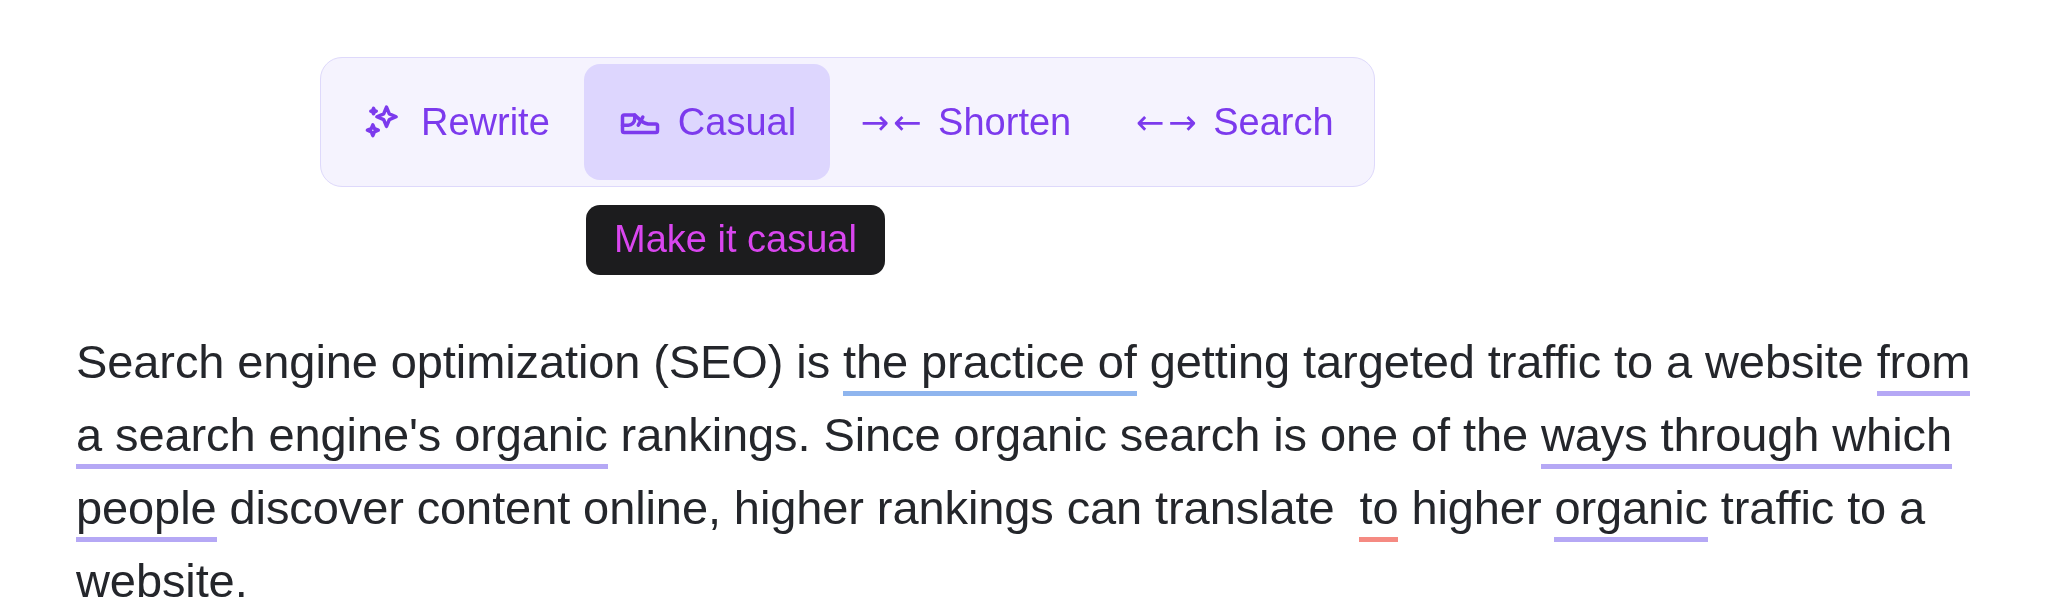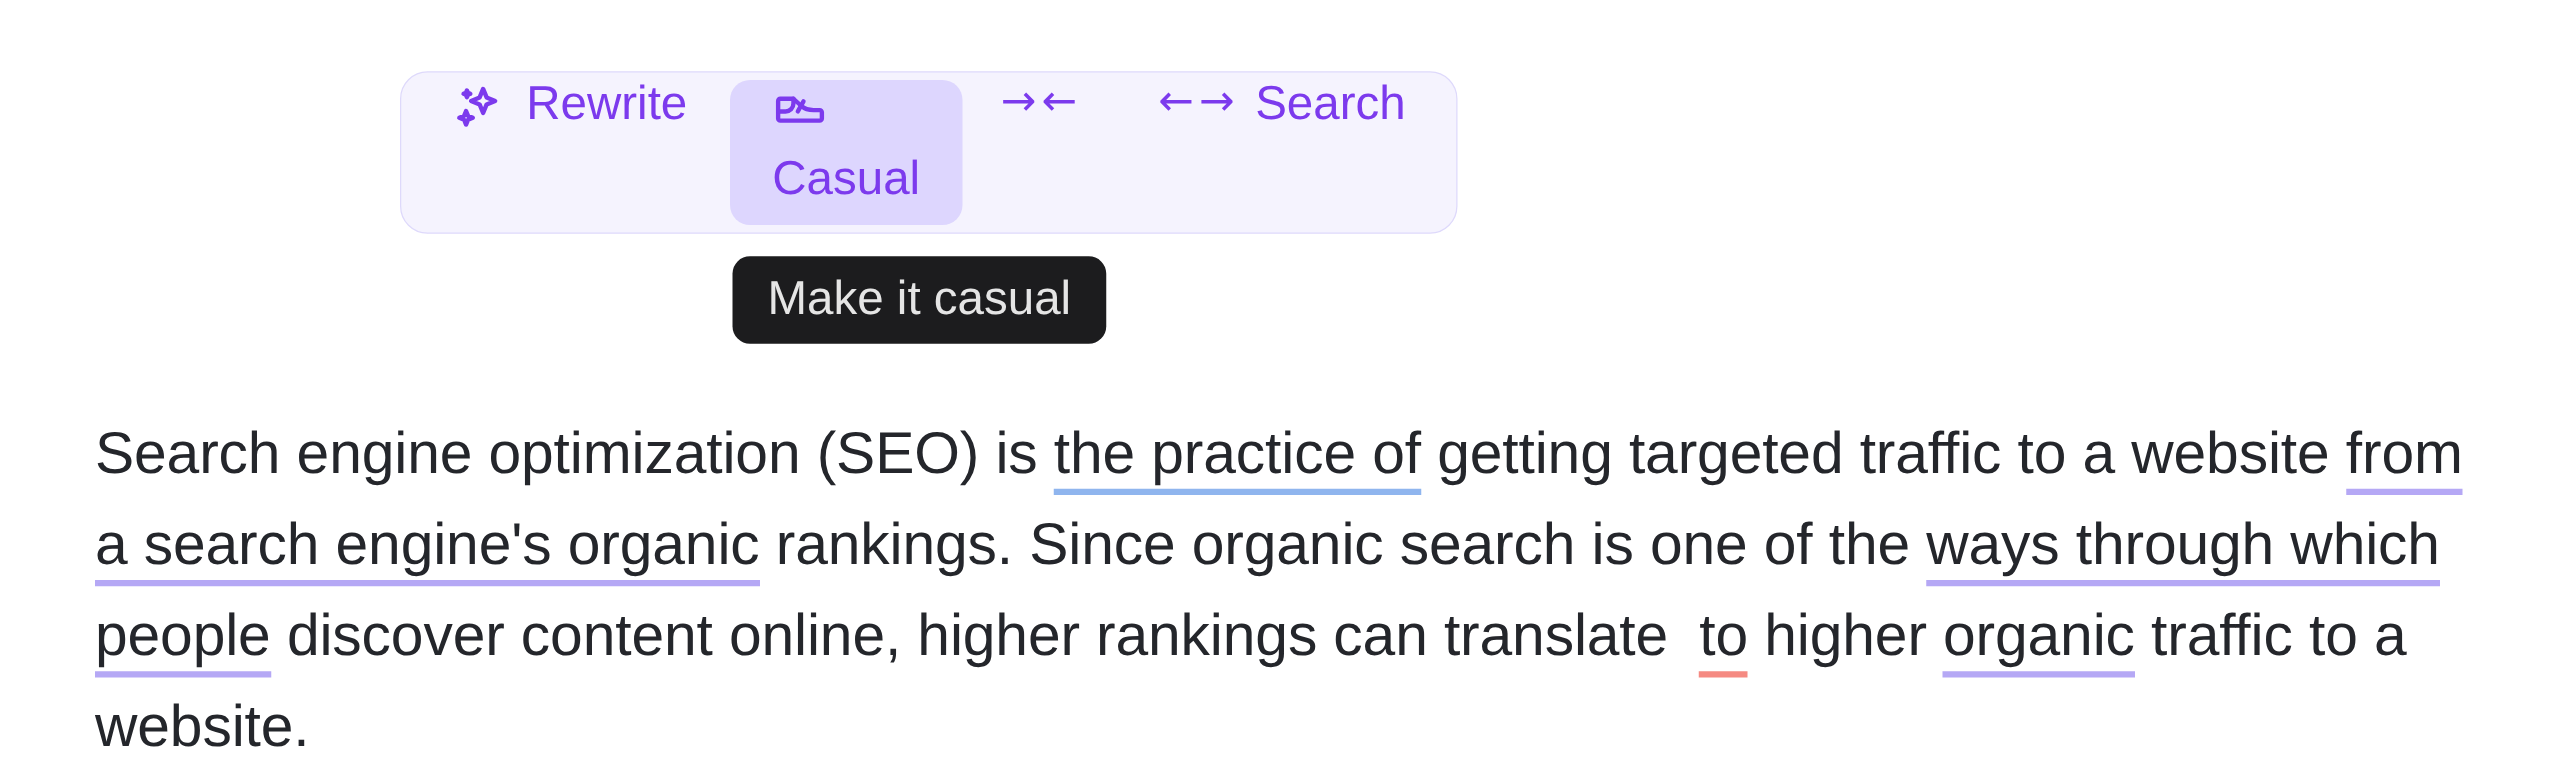--- a/index.html
+++ b/index.html
@@ -26,36 +26,35 @@
     align-items: stretch;
     background: #f5f3fe;
     border: 1.5px solid #ded9fb;
     border-radius: 22px;
     padding: 6px;
     box-sizing: border-box;
     height: 130px;
   }
   .tool-btn {
     display: flex;
-    align-items: flex-start;
+    align-items: center;
     gap: 16px;
     padding: 0 34px;
     border: none;
     background: transparent;
     border-radius: 16px;
     cursor: pointer;
     font-family: "Liberation Sans", sans-serif;
     font-size: 38px;
     color: #7c3aed;
     line-height: 1;
     white-space: nowrap;
   }
   .tool-btn.active {
     background: #ddd6fe;
-    flex-direction: column;
   }
   .tool-btn .icon {
     display: inline-flex;
     align-items: center;
     justify-content: center;
     width: 44px;
     height: 44px;
     flex: 0 0 auto;
   }
   .tool-btn .icon svg { display: block; }
@@ -72,21 +71,21 @@
     font-family: "DejaVu Sans", sans-serif;
     color: #7c3aed;
   }
 
   
   .tooltip {
     position: absolute;
     left: 586px;
     top: 205px;
     background: #1c1c1e;
-    color: #e5e5e5;
+    color: #d946ef;
     border-radius: 14px;
     padding: 13px 28px;
     font-size: 38px;
     line-height: 1.15;
     white-space: nowrap;
     font-family: "Liberation Sans", sans-serif;
   }
 
   
   .article {
@@ -138,20 +137,21 @@
           <path d="M9 8v2.2c0 2-1.6 3.6-3.6 3.6H2"></path>
           <path d="M13.6 9.2L11 13.8"></path>
         </svg>
       </span>
       <span class="label">Casual</span>
     </button>
 
 
     <button class="tool-btn">
       <span class="arrow-pair">→←</span>
+      <span class="label">Shorten</span>
     </button>
 
     <button class="tool-btn">
       <span class="arrow-pair">←→</span>
       <span class="label">Search</span>
     </button>
 
   </div>
 </div>
 

